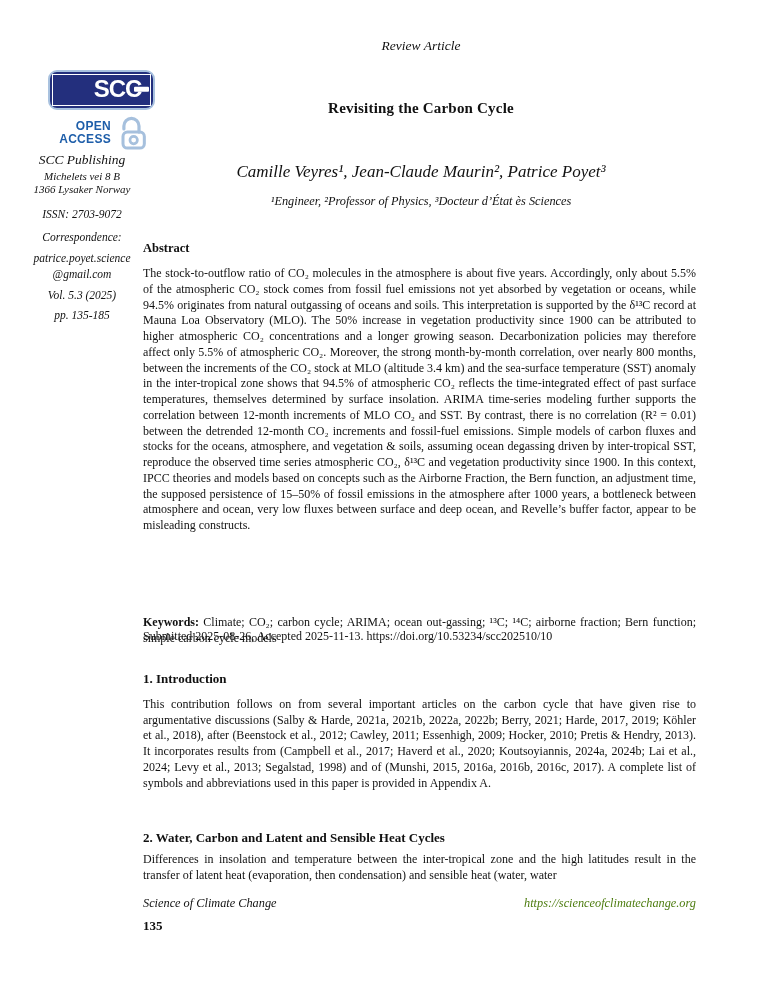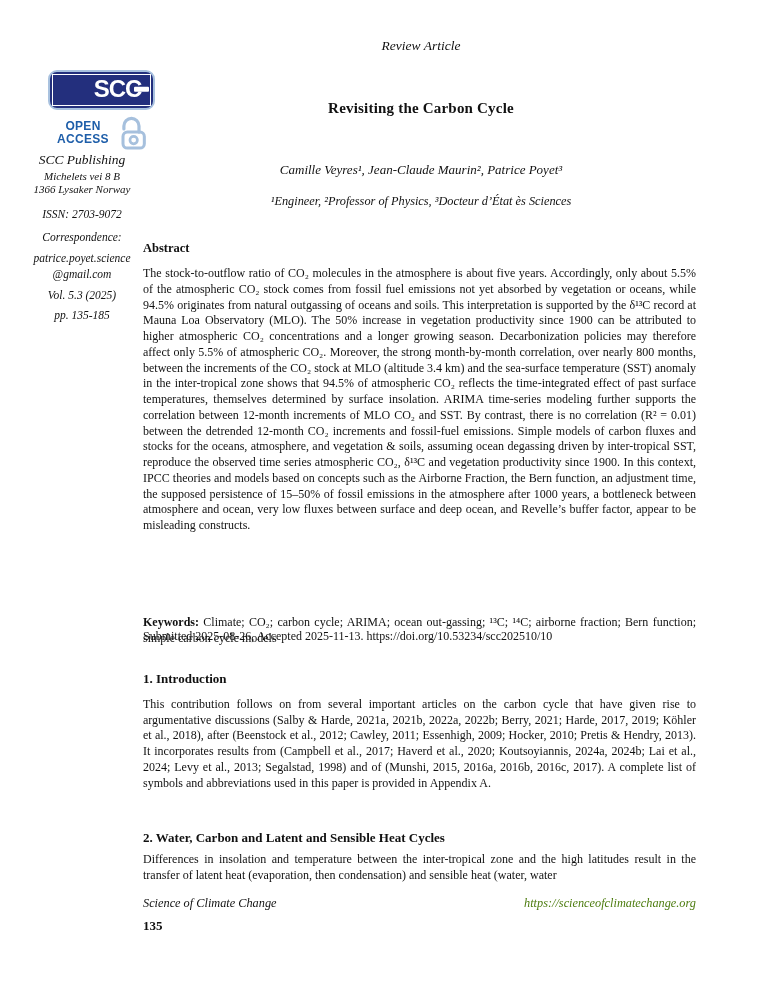--- a/index.html
+++ b/index.html
@@ -11,21 +11,21 @@
     position:relative;
     overflow:hidden;
     -webkit-font-smoothing:antialiased;
   }
   .abs{position:absolute;}
 
   
   .head-col{left:143px;width:556px;text-align:center;}
   .review-tag{top:38px;font-style:italic;font-size:13.5px;}
   .paper-title{top:100px;font-weight:bold;font-size:15px;letter-spacing:.2px;}
-  .authors{top:162px;font-style:italic;font-size:13px;}
+  .authors{top:162px;font-style:italic;font-size:17px;}
   .affiliations{top:194px;font-style:italic;font-size:12.3px;}
 
   
   .logo-outer{
     left:48px;top:70px;width:99px;height:32px;
     background:#232F7D;
     border:2px solid #A9C2DF;
     border-radius:9px;
     padding:2px;
   }
@@ -48,21 +48,21 @@
     transform:translateY(-50%);
     width:15px;height:4.5px;background:#ffffff;border-radius:1px;
   }
   .open-access{
     left:55px;top:116px;width:92px;
     display:flex;align-items:center;gap:4px;
   }
   .oa-text{
     font-family:"Liberation Sans","DejaVu Sans",sans-serif;
     font-weight:bold;font-size:12px;line-height:13px;
-    color:#1E5EA9;text-align:center;flex:1;letter-spacing:.3px;
+    color:#1E5EA9;text-align:right;flex:1;letter-spacing:.3px;
   }
   .oa-lock{width:32px;height:34px;flex:none;}
   .side-pub{left:20px;top:152px;width:124px;text-align:center;font-style:italic;}
   .side-pub .pub-name{font-size:13.5px;margin-bottom:2px;}
   .side-pub .pub-addr{font-size:11px;line-height:12.5px;}
   .side-issn{left:20px;top:208px;width:124px;text-align:center;font-style:italic;font-size:11.5px;}
   .side-corr{left:20px;top:230px;width:124px;text-align:center;font-style:italic;font-size:11.5px;line-height:15px;}
   .side-corr .gap-sm{margin-bottom:6px;}
   .side-corr .gap-xs{margin-bottom:1px;}
   .side-corr .gap-md{margin-top:0;margin-bottom:5px;}

